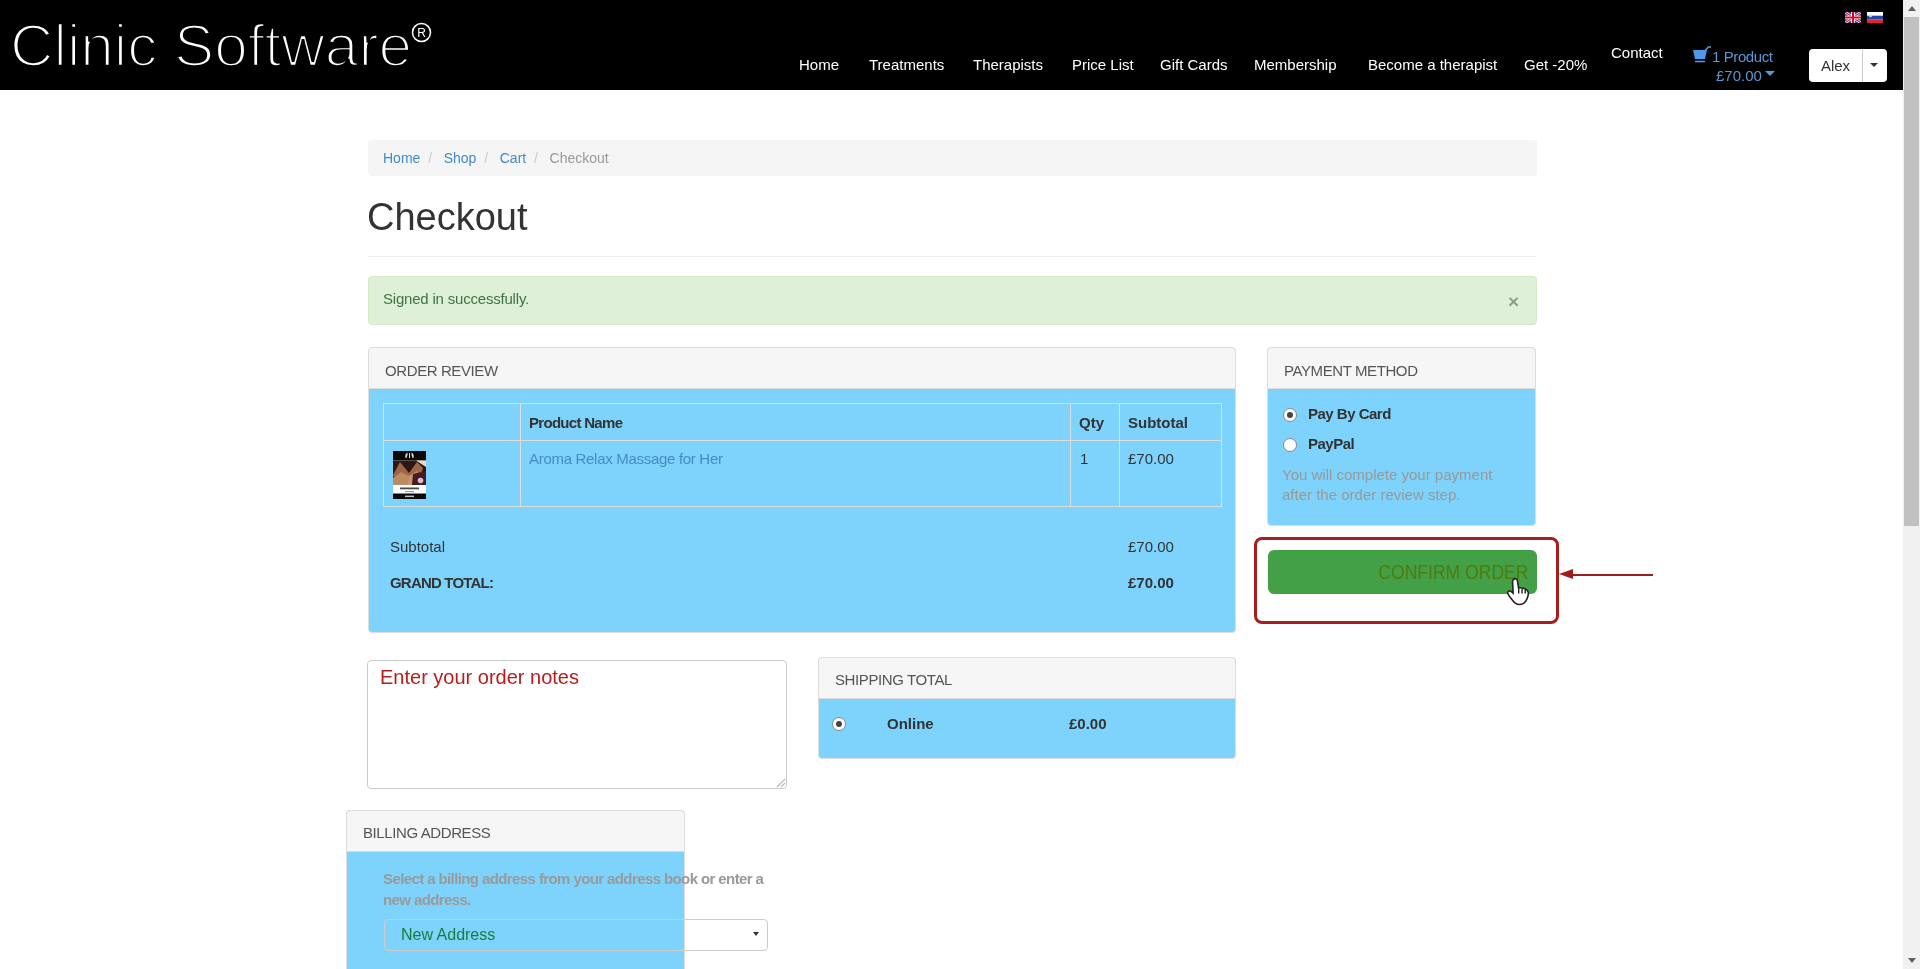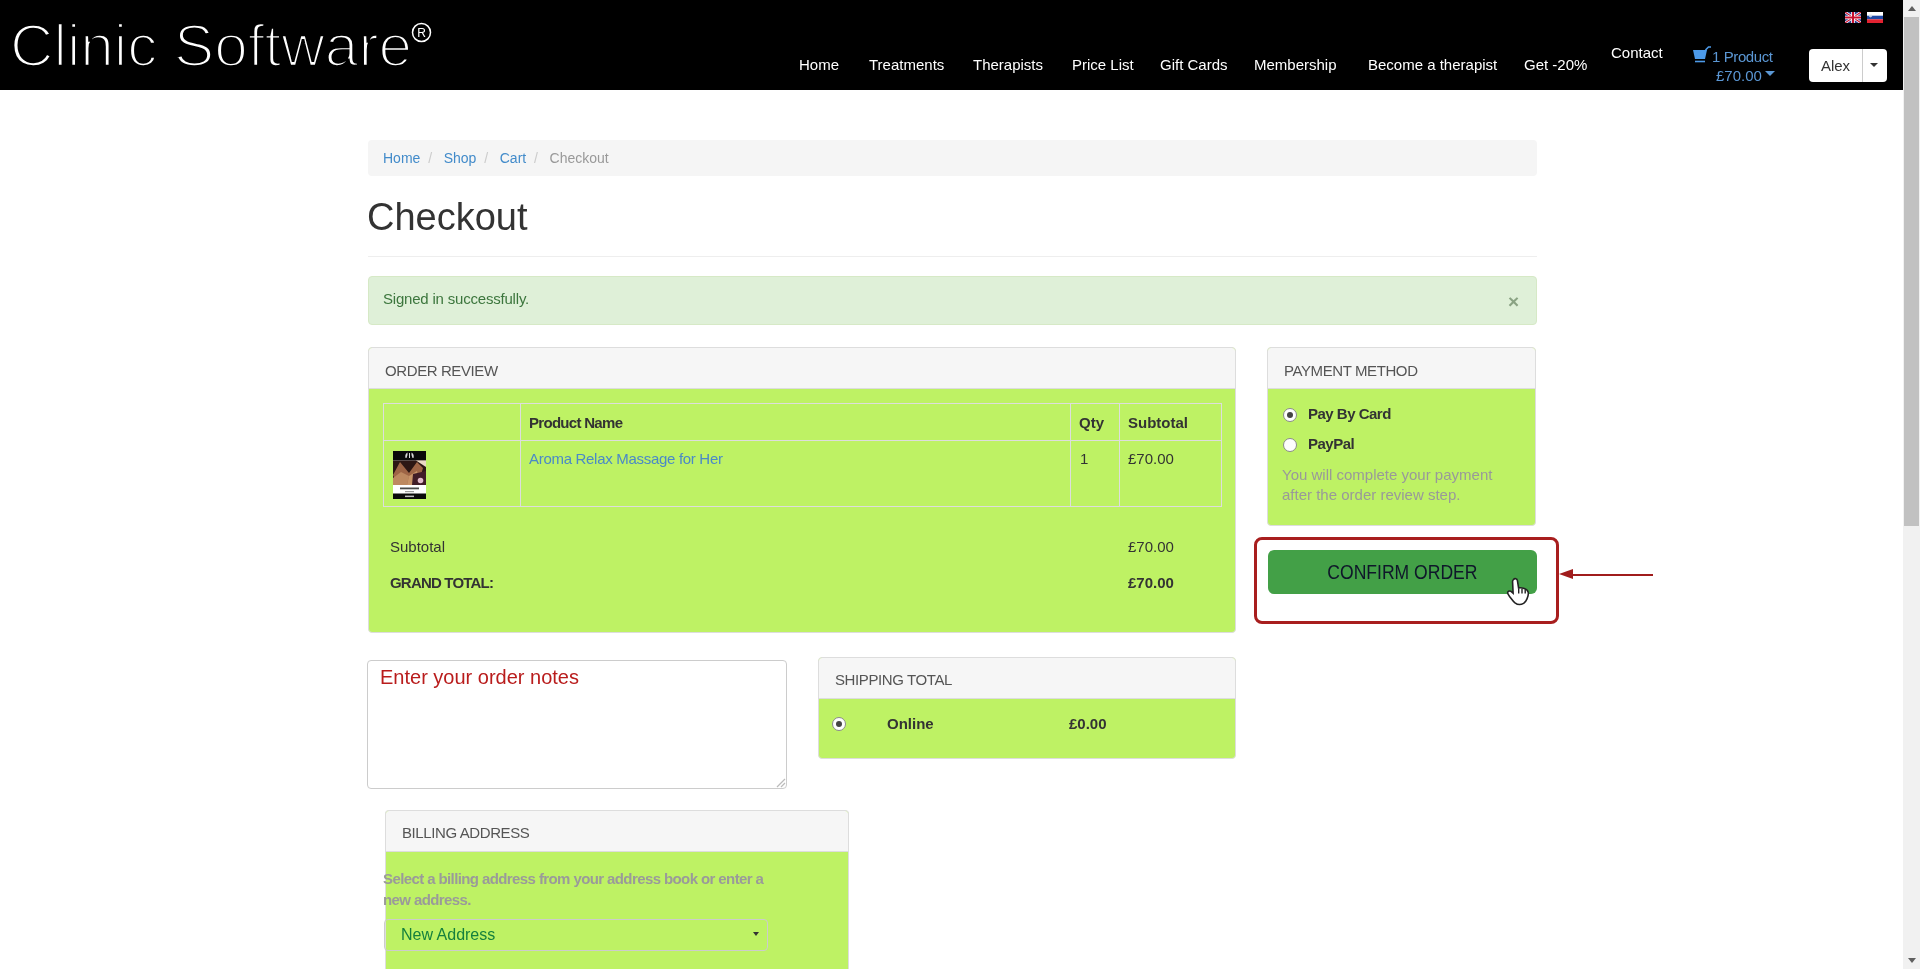--- a/index.html
+++ b/index.html
@@ -1,19 +1,19 @@
 <!DOCTYPE html>
 <html><head>
 <meta charset="utf-8">
 <style>
 *{margin:0;padding:0;box-sizing:border-box}
 html,body{width:1920px;height:969px;overflow:hidden;background:#fff;font-family:"Liberation Sans",sans-serif}
 .a{position:absolute}
 .nav{color:#fff;font-size:15px}
-.panel{position:absolute;border:1px solid #ddd;border-radius:4px;background:#bef264}
+.panel{position:absolute;border:1px solid #ddd;border-radius:4px;background:#7dd3fc}
 .phead{position:absolute;left:0;top:0;right:0;background:#f6f6f6;border-bottom:1px solid #ddd;border-radius:3px 3px 0 0}
 .ph-txt{position:absolute;left:16px;font-size:15px;color:#555;letter-spacing:-0.4px}
 .bold{font-weight:bold}
 .line{position:absolute;background:#ddd}
 </style>
 </head>
 <body>
 
 <div class="a" style="left:0;top:0;width:1903px;height:90px;background:#000"></div>
 <svg class="a" style="left:7px;top:16px" width="440" height="62">
@@ -122,21 +122,21 @@
   <div class="ph-txt" style="top:14px">PAYMENT METHOD</div>
 </div>
 <div class="a radio sel" style="left:1283px;top:408px"></div>
 <div class="a bold" style="left:1308px;top:405px;font-size:15px;letter-spacing:-0.5px;color:#333">Pay By Card</div>
 <div class="a radio" style="left:1283px;top:438px"></div>
 <div class="a bold" style="left:1308px;top:435px;font-size:15px;letter-spacing:-0.5px;color:#333">PayPal</div>
 <div class="a" style="left:1282px;top:465px;font-size:15px;color:#999;line-height:20px;white-space:nowrap">You will complete your payment<br>after the order review step.</div>
 
 <div class="a" style="left:1254px;top:537px;width:305px;height:87px;border:3px solid #a81e1e;border-radius:8px"></div>
 <div class="a" style="left:1268px;top:550px;width:269px;height:44px;background:#43a047;border-radius:6px"></div>
-<div class="a" style="left:1268px;top:561px;width:269px;text-align:center;font-size:19.5px;color:#0f172a"><span style="display:inline-block;transform:scaleX(0.9);transform-origin:center">CONFIRM ORDER</span></div>
+<div class="a" style="left:1268px;top:561px;width:269px;text-align:right;font-size:19.5px;color:#4d7c0f"><span style="display:inline-block;transform:scaleX(0.9);transform-origin:center">CONFIRM ORDER</span></div>
 
 <div class="a" style="left:1570px;top:574px;width:83px;height:2px;background:#a01c1c"></div>
 <div class="a" style="left:1559px;top:569px;width:0;height:0;border-top:5px solid transparent;border-bottom:5px solid transparent;border-right:14px solid #a01c1c"></div>
 
 <svg class="a" style="left:1506px;top:577px" width="24" height="33" viewBox="0 0 24 33">
   <path d="M7.5 2.5 c1.3-1.6 3.6-1 3.9 1 l1.2 7.5 c2.8-.6 8.7.5 9.6 4.2 c.5 2.2-.3 4.6-1.2 6.6 c-.8 1.8-1.6 3.6-3.4 4.6 c-2.6 1.4-6.3 1.2-8.6-.6 c-2.3-1.9-3.9-4.6-5.8-6.9 c-.9-1.1-2.2-2.6-1.3-4 c.8-1.2 2.7-1 3.7-.1 l1.5 1.4 L6.6 5.3 c-.2-1 .2-2.1 .9-2.8z" fill="#fff" stroke="#222" stroke-width="1.6"></path>
   <path d="M12.7 11.5 l0 5 M16 11.8 l0 4.6 M19.2 12.6 l0 4" stroke="#222" stroke-width="1.4" fill="none"></path>
 </svg>
 
 <div class="a" style="left:367px;top:660px;width:420px;height:129px;border:1px solid #ccc;border-radius:4px"></div>
@@ -146,21 +146,21 @@
 </svg>
 
 <div class="panel" style="left:818px;top:657px;width:418px;height:102px">
   <div class="phead" style="height:41px"></div>
   <div class="ph-txt" style="top:13px">SHIPPING TOTAL</div>
 </div>
 <div class="a radio sel" style="left:832px;top:717px"></div>
 <div class="a bold" style="left:887px;top:715px;font-size:15px;color:#333">Online</div>
 <div class="a bold" style="left:1069px;top:715px;font-size:15px;color:#333">£0.00</div>
 
-<div class="panel" style="left:385px;top:810px;width:464px;height:160px;border-bottom:none;border-radius:4px 4px 0 0">
+<div class="panel" style="left:346px;top:810px;width:339px;height:160px;border-bottom:none;border-radius:4px 4px 0 0">
   <div class="phead" style="height:41px"></div>
   <div class="ph-txt" style="top:13px">BILLING ADDRESS</div>
 </div>
 <div class="a bold" style="left:383px;top:868px;font-size:15px;letter-spacing:-0.6px;color:#9a9a9a;line-height:21px">Select a billing address from your address book or enter a<br>new address.</div>
 <div class="a" style="left:384px;top:919px;width:384px;height:32px;border:1px solid #ccc;border-radius:4px"></div>
 <div class="a" style="left:401px;top:926px;font-size:16px;color:#15803d">New Address</div>
 <div class="a" style="left:753px;top:932px;width:0;height:0;border-left:3.5px solid transparent;border-right:3.5px solid transparent;border-top:4.5px solid #333"></div>
 
 <style>
 .radio{width:14px;height:14px;border-radius:50%;border:1px solid #8a8a8a;background:#fdfdfd}

